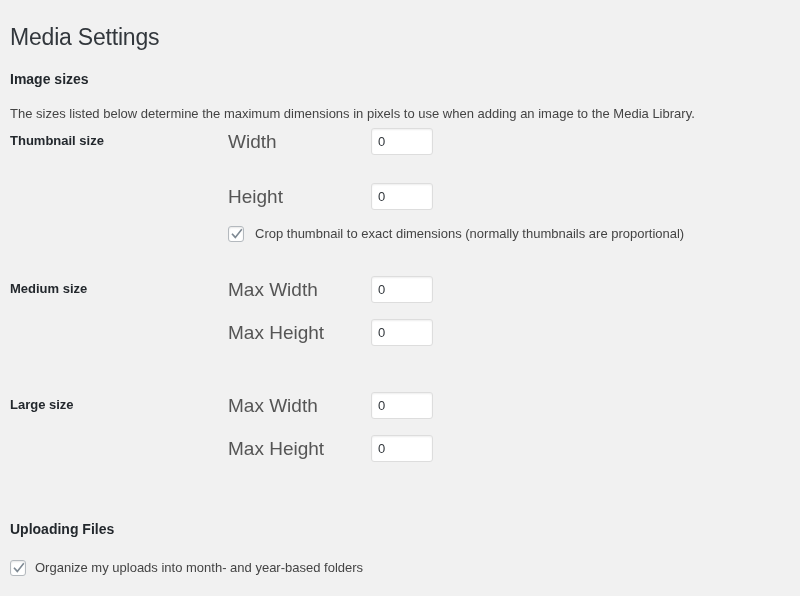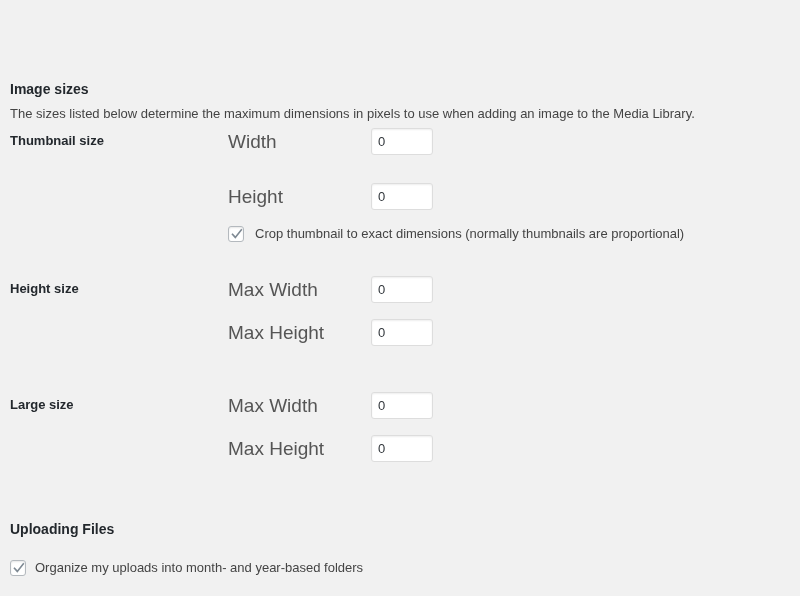--- a/index.html
+++ b/index.html
@@ -27,21 +27,21 @@
   }
 
   .section-heading {
     position: absolute;
     left: 10px;
     font-size: 14px;
     font-weight: bold;
     color: #23282d;
     line-height: 18px;
   }
-  #heading-image-sizes { top: 68px; }
+  #heading-image-sizes { top: 58px; }
   #heading-uploading-files { top: 508px; }
 
   .section-desc {
     position: absolute;
     left: 10px;
     top: 92px;
     font-size: 13px;
     font-weight: 400;
     color: #444;
     line-height: 17px;
@@ -120,20 +120,21 @@
     line-height: 18px;
     white-space: nowrap;
   }
   #crop-thumbnail-row .check-label { left: 27px; }
 </style>
 </head>
 <body>
 
 <div class="page">
 
+  <h1 class="page-title">Media Settings</h1>
 
   <h2 class="section-heading" id="heading-image-sizes">Image sizes</h2>
 
   <p class="section-desc">The sizes listed below determine the maximum dimensions in pixels to use when adding an image to the Media Library.</p>
 
   <div class="form-row" style="top:128px;padding-left:23px;">
     <span class="row-label">Thumbnail size</span>
     <span class="field-label">Width</span>
     <input class="num-input" type="text" value="0" style="">
   </div>
@@ -146,21 +147,21 @@
   <div class="check-row" id="crop-thumbnail-row">
     <span class="checkbox">
       <svg width="16" height="16" viewBox="0 0 16 16">
         <path d="M3.5 8.3 L6.3 11.4 L12.3 3.9" fill="none" stroke="#7e8993" stroke-width="1.6" stroke-linecap="square"></path>
       </svg>
     </span>
     <span class="check-label">Crop thumbnail to exact dimensions (normally thumbnails are proportional)</span>
   </div>
 
   <div class="form-row" style="top:276px;">
-    <span class="row-label">Height size</span>
+    <span class="row-label">Medium size</span>
     <span class="field-label">Max Width</span>
     <input class="num-input" type="text" value="0" style="">
   </div>
 
   <div class="form-row" style="top:319px;">
     <span class="field-label">Max Height</span>
     <input class="num-input" type="text" value="0" style="">
   </div>
 
   <div class="form-row" style="top:392px;padding-left:24px;">

